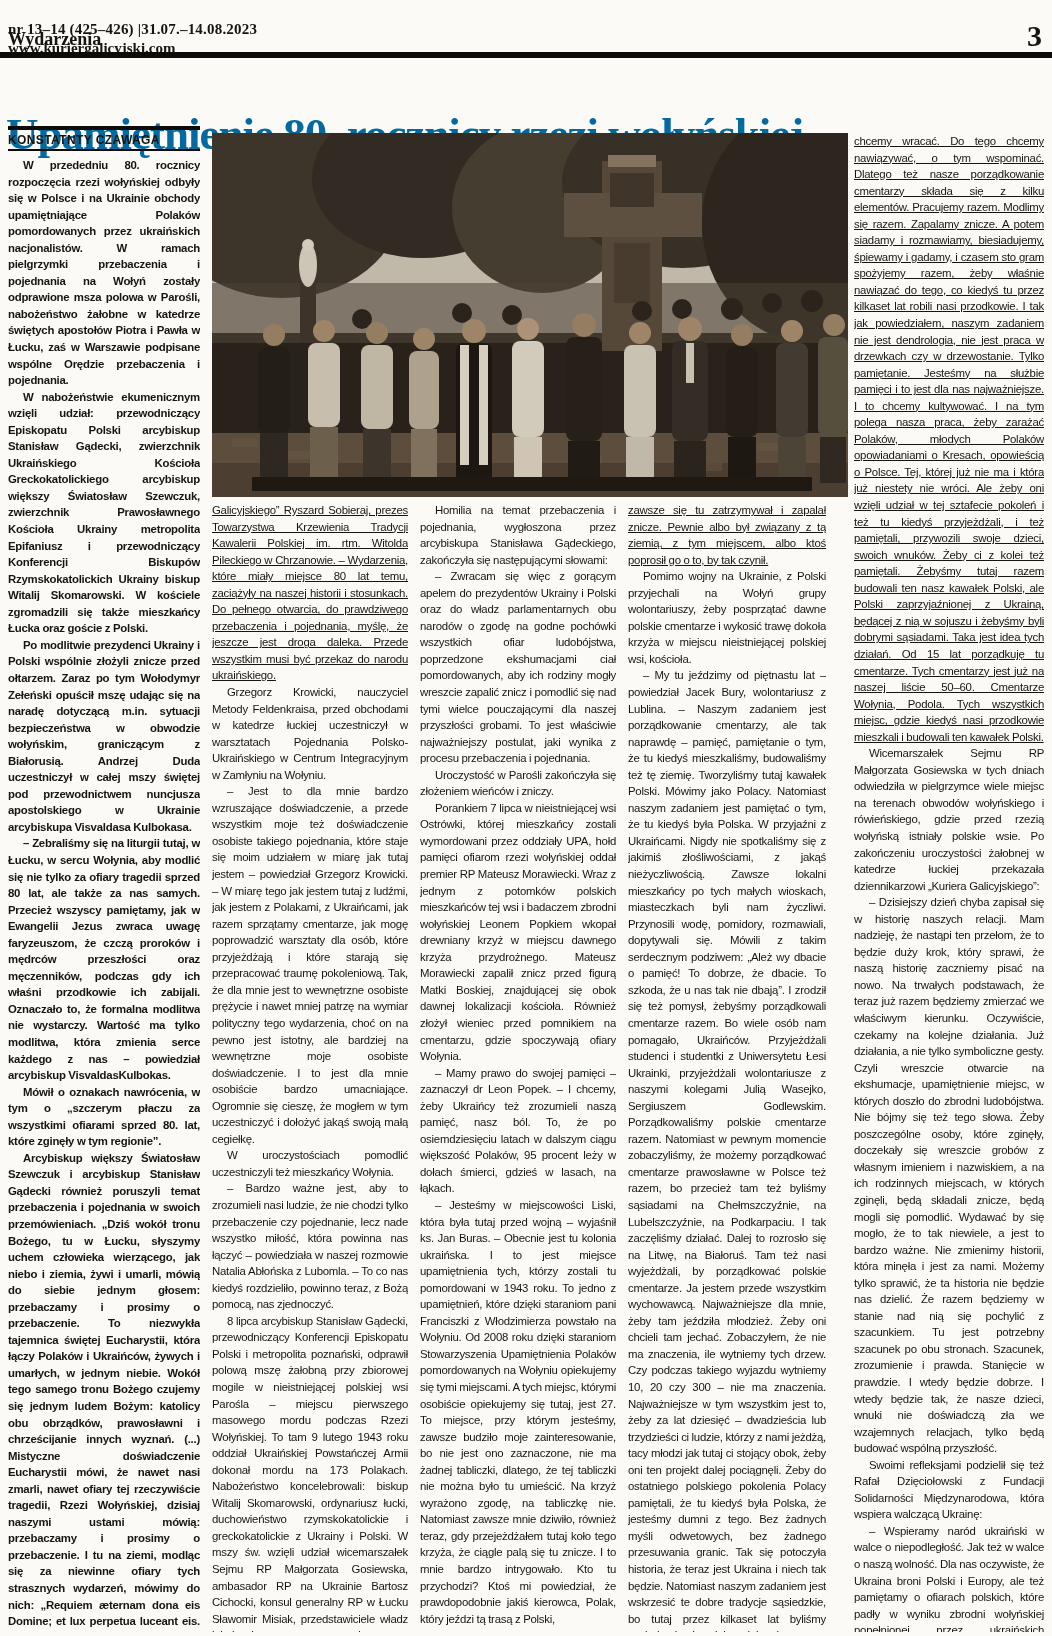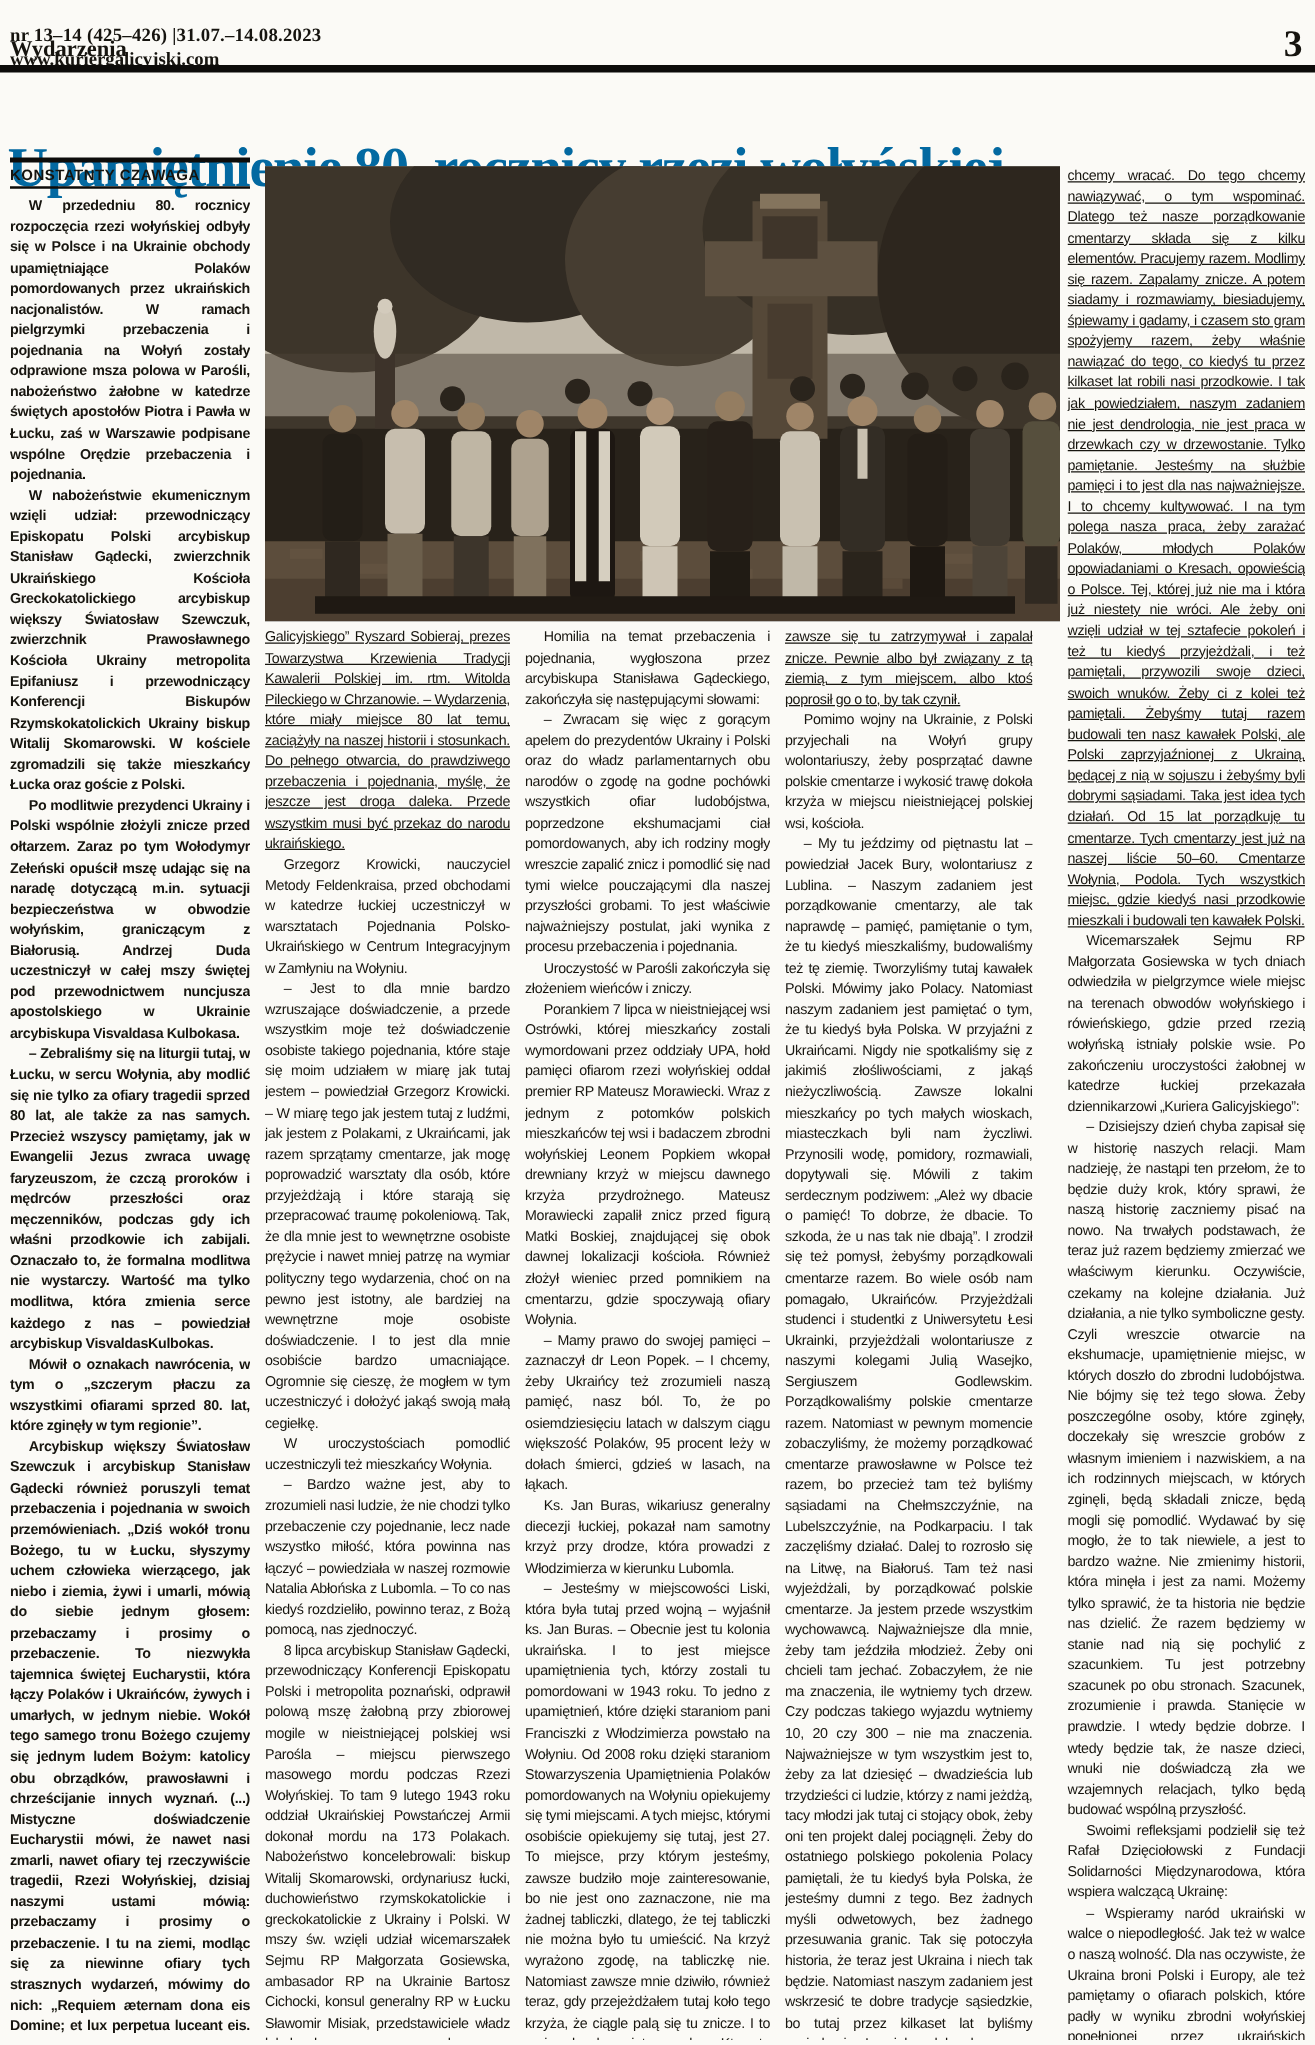--- a/index.html
+++ b/index.html
@@ -214,21 +214,20 @@
       <p class="para">W uroczystościach pomodlić uczestniczyli też mieszkańcy Wołynia.</p>
       <p class="para">– Bardzo ważne jest, aby to zrozumieli nasi ludzie, że nie chodzi tylko przebaczenie czy pojednanie, lecz nade wszystko miłość, która powinna nas łączyć – powiedziała w naszej rozmowie Natalia Abłońska z Lubomla. – To co nas kiedyś rozdzieliło, powinno teraz, z Bożą pomocą, nas zjednoczyć.</p>
       <p class="para">8 lipca arcybiskup Stanisław Gądecki, przewodniczący Konferencji Episkopatu Polski i metropolita poznański, odprawił polową mszę żałobną przy zbiorowej mogile w nieistniejącej polskiej wsi Parośla – miejscu pierwszego masowego mordu podczas Rzezi Wołyńskiej. To tam 9 lutego 1943 roku oddział Ukraińskiej Powstańczej Armii dokonał mordu na 173 Polakach. Nabożeństwo koncelebrowali: biskup Witalij Skomarowski, ordynariusz łucki, duchowieństwo rzymskokatolickie i greckokatolickie z Ukrainy i Polski. W mszy św. wzięli udział wicemarszałek Sejmu RP Małgorzata Gosiewska, ambasador RP na Ukrainie Bartosz Cichocki, konsul generalny RP w Łucku Sławomir Misiak, przedstawiciele władz lokalnych na czele z wiceprzewodniczącym Równieńskiej Obwodowej Administracji Państwowej Serhijem Gembergem, członkowie polskich towarzyszeń z obwodu wołyńskiego i rówieńskiego, harcerze oraz polscy motocykliści.</p>
     </div>
   <div class="col col-3">
       <p class="para">Homilia na temat przebaczenia i pojednania, wygłoszona przez arcybiskupa Stanisława Gądeckiego, zakończyła się następującymi słowami:</p>
       <p class="para">– Zwracam się więc z gorącym apelem do prezydentów Ukrainy i Polski oraz do władz parlamentarnych obu narodów o zgodę na godne pochówki wszystkich ofiar ludobójstwa, poprzedzone ekshumacjami ciał pomordowanych, aby ich rodziny mogły wreszcie zapalić znicz i pomodlić się nad tymi wielce pouczającymi dla naszej przyszłości grobami. To jest właściwie najważniejszy postulat, jaki wynika z procesu przebaczenia i pojednania.</p>
       <p class="para">Uroczystość w Parośli zakończyła się złożeniem wieńców i zniczy.</p>
       <p class="para">Porankiem 7 lipca w nieistniejącej wsi Ostrówki, której mieszkańcy zostali wymordowani przez oddziały UPA, hołd pamięci ofiarom rzezi wołyńskiej oddał premier RP Mateusz Morawiecki. Wraz z jednym z potomków polskich mieszkańców tej wsi i badaczem zbrodni wołyńskiej Leonem Popkiem wkopał drewniany krzyż w miejscu dawnego krzyża przydrożnego. Mateusz Morawiecki zapalił znicz przed figurą Matki Boskiej, znajdującej się obok dawnej lokalizacji kościoła. Również złożył wieniec przed pomnikiem na cmentarzu, gdzie spoczywają ofiary Wołynia.</p>
       <p class="para">– Mamy prawo do swojej pamięci – zaznaczył dr Leon Popek. – I chcemy, żeby Ukraińcy też zrozumieli naszą pamięć, nasz ból. To, że po osiemdziesięciu latach w dalszym ciągu większość Polaków, 95 procent leży w dołach śmierci, gdzieś w lasach, na łąkach.</p>
-      <p class="para">Ks. Jan Buras, wikariusz generalny diecezji łuckiej, pokazał nam samotny krzyż przy drodze, która prowadzi z Włodzimierza w kierunku Lubomla.</p>
       <p class="para">– Jesteśmy w miejscowości Liski, która była tutaj przed wojną – wyjaśnił ks. Jan Buras. – Obecnie jest tu kolonia ukraińska. I to jest miejsce upamiętnienia tych, którzy zostali tu pomordowani w 1943 roku. To jedno z upamiętnień, które dzięki staraniom pani Franciszki z Włodzimierza powstało na Wołyniu. Od 2008 roku dzięki staraniom Stowarzyszenia Upamiętnienia Polaków pomordowanych na Wołyniu opiekujemy się tymi miejscami. A tych miejsc, którymi osobiście opiekujemy się tutaj, jest 27. To miejsce, przy którym jesteśmy, zawsze budziło moje zainteresowanie, bo nie jest ono zaznaczone, nie ma żadnej tabliczki, dlatego, że tej tabliczki nie można było tu umieścić. Na krzyż wyrażono zgodę, na tabliczkę nie. Natomiast zawsze mnie dziwiło, również teraz, gdy przejeżdżałem tutaj koło tego krzyża, że ciągle palą się tu znicze. I to mnie bardzo intrygowało. Kto tu przychodzi? Ktoś mi powiedział, że prawdopodobnie jakiś kierowca, Polak, który jeździ tą trasą z Polski,</p>
     </div>
   <div class="col col-4">
       <p class="cont">zawsze się tu zatrzymywał i zapalał znicze. Pewnie albo był związany z tą ziemią, z tym miejscem, albo ktoś poprosił go o to, by tak czynił.</p>
       <p class="para">Pomimo wojny na Ukrainie, z Polski przyjechali na Wołyń grupy wolontariuszy, żeby posprzątać dawne polskie cmentarze i wykosić trawę dokoła krzyża w miejscu nieistniejącej polskiej wsi, kościoła.</p>
       <p class="para">– My tu jeździmy od piętnastu lat – powiedział Jacek Bury, wolontariusz z Lublina. – Naszym zadaniem jest porządkowanie cmentarzy, ale tak naprawdę – pamięć, pamiętanie o tym, że tu kiedyś mieszkaliśmy, budowaliśmy też tę ziemię. Tworzyliśmy tutaj kawałek Polski. Mówimy jako Polacy. Natomiast naszym zadaniem jest pamiętać o tym, że tu kiedyś była Polska. W przyjaźni z Ukraińcami. Nigdy nie spotkaliśmy się z jakimiś złośliwościami, z jakąś nieżyczliwością. Zawsze lokalni mieszkańcy po tych małych wioskach, miasteczkach byli nam życzliwi. Przynosili wodę, pomidory, rozmawiali, dopytywali się. Mówili z takim serdecznym podziwem: „Ależ wy dbacie o pamięć! To dobrze, że dbacie. To szkoda, że u nas tak nie dbają”. I zrodził się też pomysł, żebyśmy porządkowali cmentarze razem. Bo wiele osób nam pomagało, Ukraińców. Przyjeżdżali studenci i studentki z Uniwersytetu Łesi Ukrainki, przyjeżdżali wolontariusze z naszymi kolegami Julią Wasejko, Sergiuszem Godlewskim. Porządkowaliśmy polskie cmentarze razem. Natomiast w pewnym momencie zobaczyliśmy, że możemy porządkować cmentarze prawosławne w Polsce też razem, bo przecież tam też byliśmy sąsiadami na Chełmszczyźnie, na Lubelszczyźnie, na Podkarpaciu. I tak zaczęliśmy działać. Dalej to rozrosło się na Litwę, na Białoruś. Tam też nasi wyjeżdżali, by porządkować polskie cmentarze. Ja jestem przede wszystkim wychowawcą. Najważniejsze dla mnie, żeby tam jeździła młodzież. Żeby oni chcieli tam jechać. Zobaczyłem, że nie ma znaczenia, ile wytniemy tych drzew. Czy podczas takiego wyjazdu wytniemy 10, 20 czy 300 – nie ma znaczenia. Najważniejsze w tym wszystkim jest to, żeby za lat dziesięć – dwadzieścia lub trzydzieści ci ludzie, którzy z nami jeżdżą, tacy młodzi jak tutaj ci stojący obok, żeby oni ten projekt dalej pociągnęli. Żeby do ostatniego polskiego pokolenia Polacy pamiętali, że tu kiedyś była Polska, że jesteśmy dumni z tego. Bez żadnych myśli odwetowych, bez żadnego przesuwania granic. Tak się potoczyła historia, że teraz jest Ukraina i niech tak będzie. Natomiast naszym zadaniem jest wskrzesić te dobre tradycje sąsiedzkie, bo tutaj przez kilkaset lat byliśmy sąsiadami. I wiele dobrych rzeczy zadziało się między ludźmi tu mieszkającymi, Polakami, Żydami, Niemcami, Ormianami, Czechami, Ukraińcami. Do tego</p>
     </div>
   <div class="col col-5">
       <p class="cont">chcemy wracać. Do tego chcemy nawiązywać, o tym wspominać. Dlatego też nasze porządkowanie cmentarzy składa się z kilku elementów. Pracujemy razem. Modlimy się razem. Zapalamy znicze. A potem siadamy i rozmawiamy, biesiadujemy, śpiewamy i gadamy, i czasem sto gram spożyjemy razem, żeby właśnie nawiązać do tego, co kiedyś tu przez kilkaset lat robili nasi przodkowie. I tak jak powiedziałem, naszym zadaniem nie jest dendrologia, nie jest praca w drzewkach czy w drzewostanie. Tylko pamiętanie. Jesteśmy na służbie pamięci i to jest dla nas najważniejsze. I to chcemy kultywować. I na tym polega nasza praca, żeby zarażać Polaków, młodych Polaków opowiadaniami o Kresach, opowieścią o Polsce. Tej, której już nie ma i która już niestety nie wróci. Ale żeby oni wzięli udział w tej sztafecie pokoleń i też tu kiedyś przyjeżdżali, i też pamiętali, przywozili swoje dzieci, swoich wnuków. Żeby ci z kolei też pamiętali. Żebyśmy tutaj razem budowali ten nasz kawałek Polski, ale Polski zaprzyjaźnionej z Ukrainą, będącej z nią w sojuszu i żebyśmy byli dobrymi sąsiadami. Taka jest idea tych działań. Od 15 lat porządkuję tu cmentarze. Tych cmentarzy jest już na naszej liście 50–60. Cmentarze Wołynia, Podola. Tych wszystkich miejsc, gdzie kiedyś nasi przodkowie mieszkali i budowali ten kawałek Polski.</p>
       <p class="para">Wicemarszałek Sejmu RP Małgorzata Gosiewska w tych dniach odwiedziła w pielgrzymce wiele miejsc na terenach obwodów wołyńskiego i rówieńskiego, gdzie przed rzezią wołyńską istniały polskie wsie. Po zakończeniu uroczystości żałobnej w katedrze łuckiej przekazała dziennikarzowi „Kuriera Galicyjskiego”:</p>

